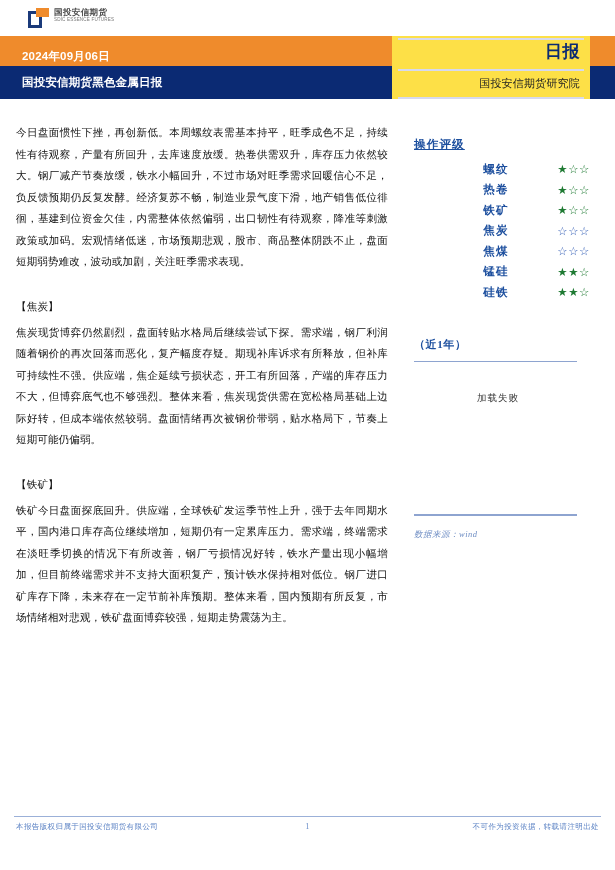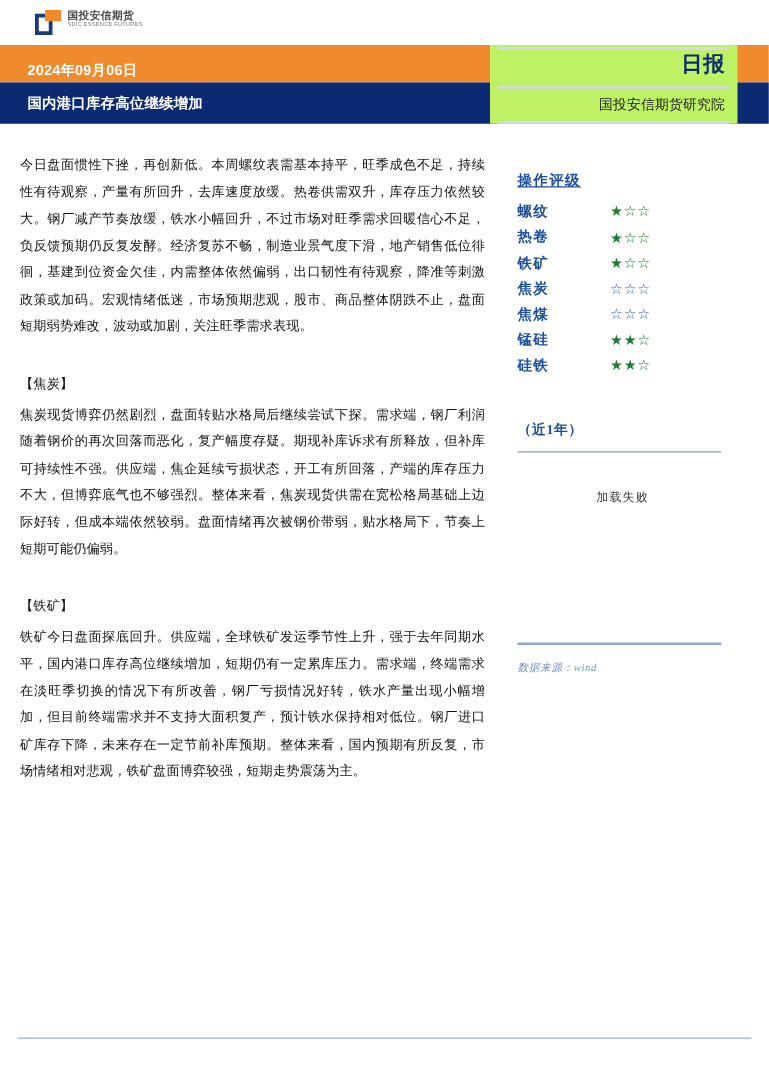--- a/index.html
+++ b/index.html
@@ -100,21 +100,21 @@
     color: #ffffff;
     font-size: 11.5px;
     font-weight: bold;
     font-family: "Liberation Sans", sans-serif;
     letter-spacing: .2px;
   }
   .header-right {
     position: absolute;
     left: 392px; top: 0;
     width: 198px; height: 63px;
-    background: #bef264;
+    background: #fde047;
   }
   .hr-rule {
     position: absolute;
     left: 6px;
     width: 186px;
     height: 2px;
     background: #d6d9ee;
   }
   .hr-rule.r1 { top: 2px; }
   .hr-rule.r2 { top: 33px; }
@@ -184,20 +184,21 @@
     font-weight: bold;
     font-family: "Liberation Serif", serif;
     margin-bottom: 7px;
     letter-spacing: 1.2px;
     text-decoration: underline;
   }
   .rating-row {
     display: flex;
     align-items: center;
     height: 20.5px;
+    justify-content: flex-end;
   }
   .rating-name {
     width: 74px;
     font-size: 11.5px;
     color: #1d4f9e;
     font-weight: bold;
     font-family: "Liberation Serif", serif;
     letter-spacing: 1.2px;
     flex: none;
   }
@@ -299,21 +300,21 @@
       <span class="logo-cn">国投安信期货</span>
       <span class="logo-en">SDIC ESSENCE FUTURES</span>
     </div>
   </div>
 </div>
 
 <div class="header">
   <div class="band-orange"></div>
   <div class="band-navy"></div>
   <div class="band-date">2024年09月06日</div>
-  <div class="band-title">国内港口库存高位继续增加</div>
+  <div class="band-title">国投安信期货黑色金属日报</div>
 
   <div class="header-right">
     <div class="hr-rule r1"></div>
     <div class="hr-rule r2"></div>
     <div class="hr-rule r3"></div>
     <div class="hr-daily">日报</div>
     <div class="hr-inst">国投安信期货研究院</div>
   </div>
 </div>
 
@@ -382,15 +383,20 @@
         <div class="fig-fail">加载失败</div>
       </div>
       <div class="fig-rule-bottom"></div>
       <div class="fig-source">数据来源：wind</div>
     </div>
 
   </div>
 
   <div class="footer">
     <div class="footer-rule"></div>
+    <div class="footer-row">
+      <div class="f-left">本报告版权归属于国投安信期货有限公司</div>
+      <div class="f-center">1</div>
+      <div class="f-right">不可作为投资依据，转载请注明出处</div>
+    </div>
   </div>
 
 </div>
 
 </body></html>

